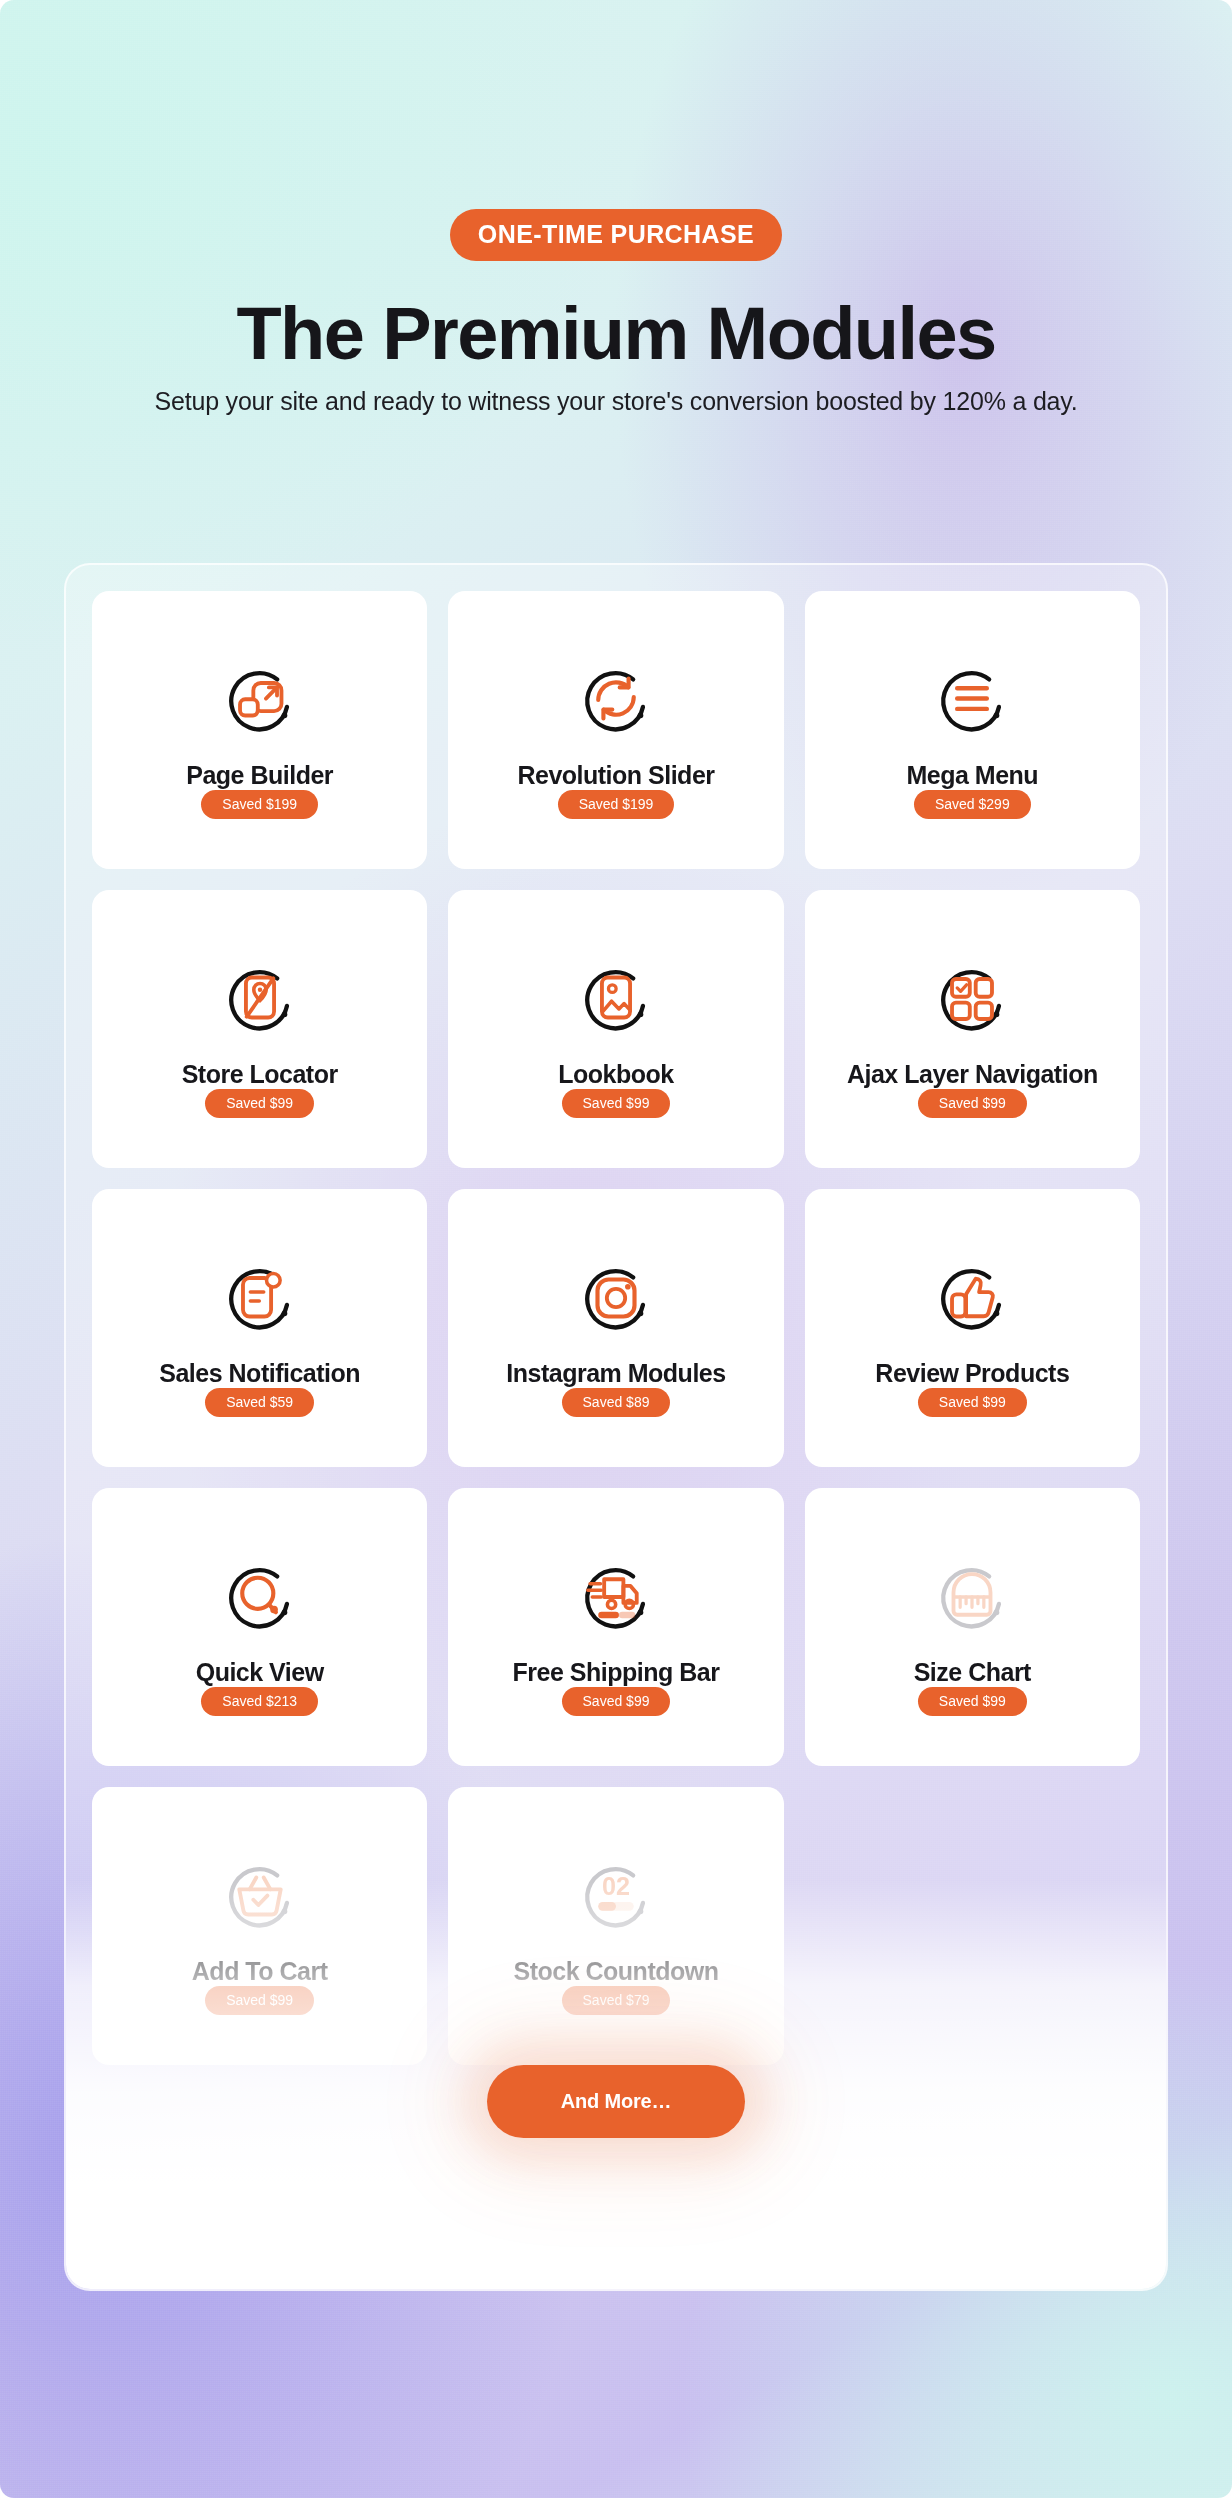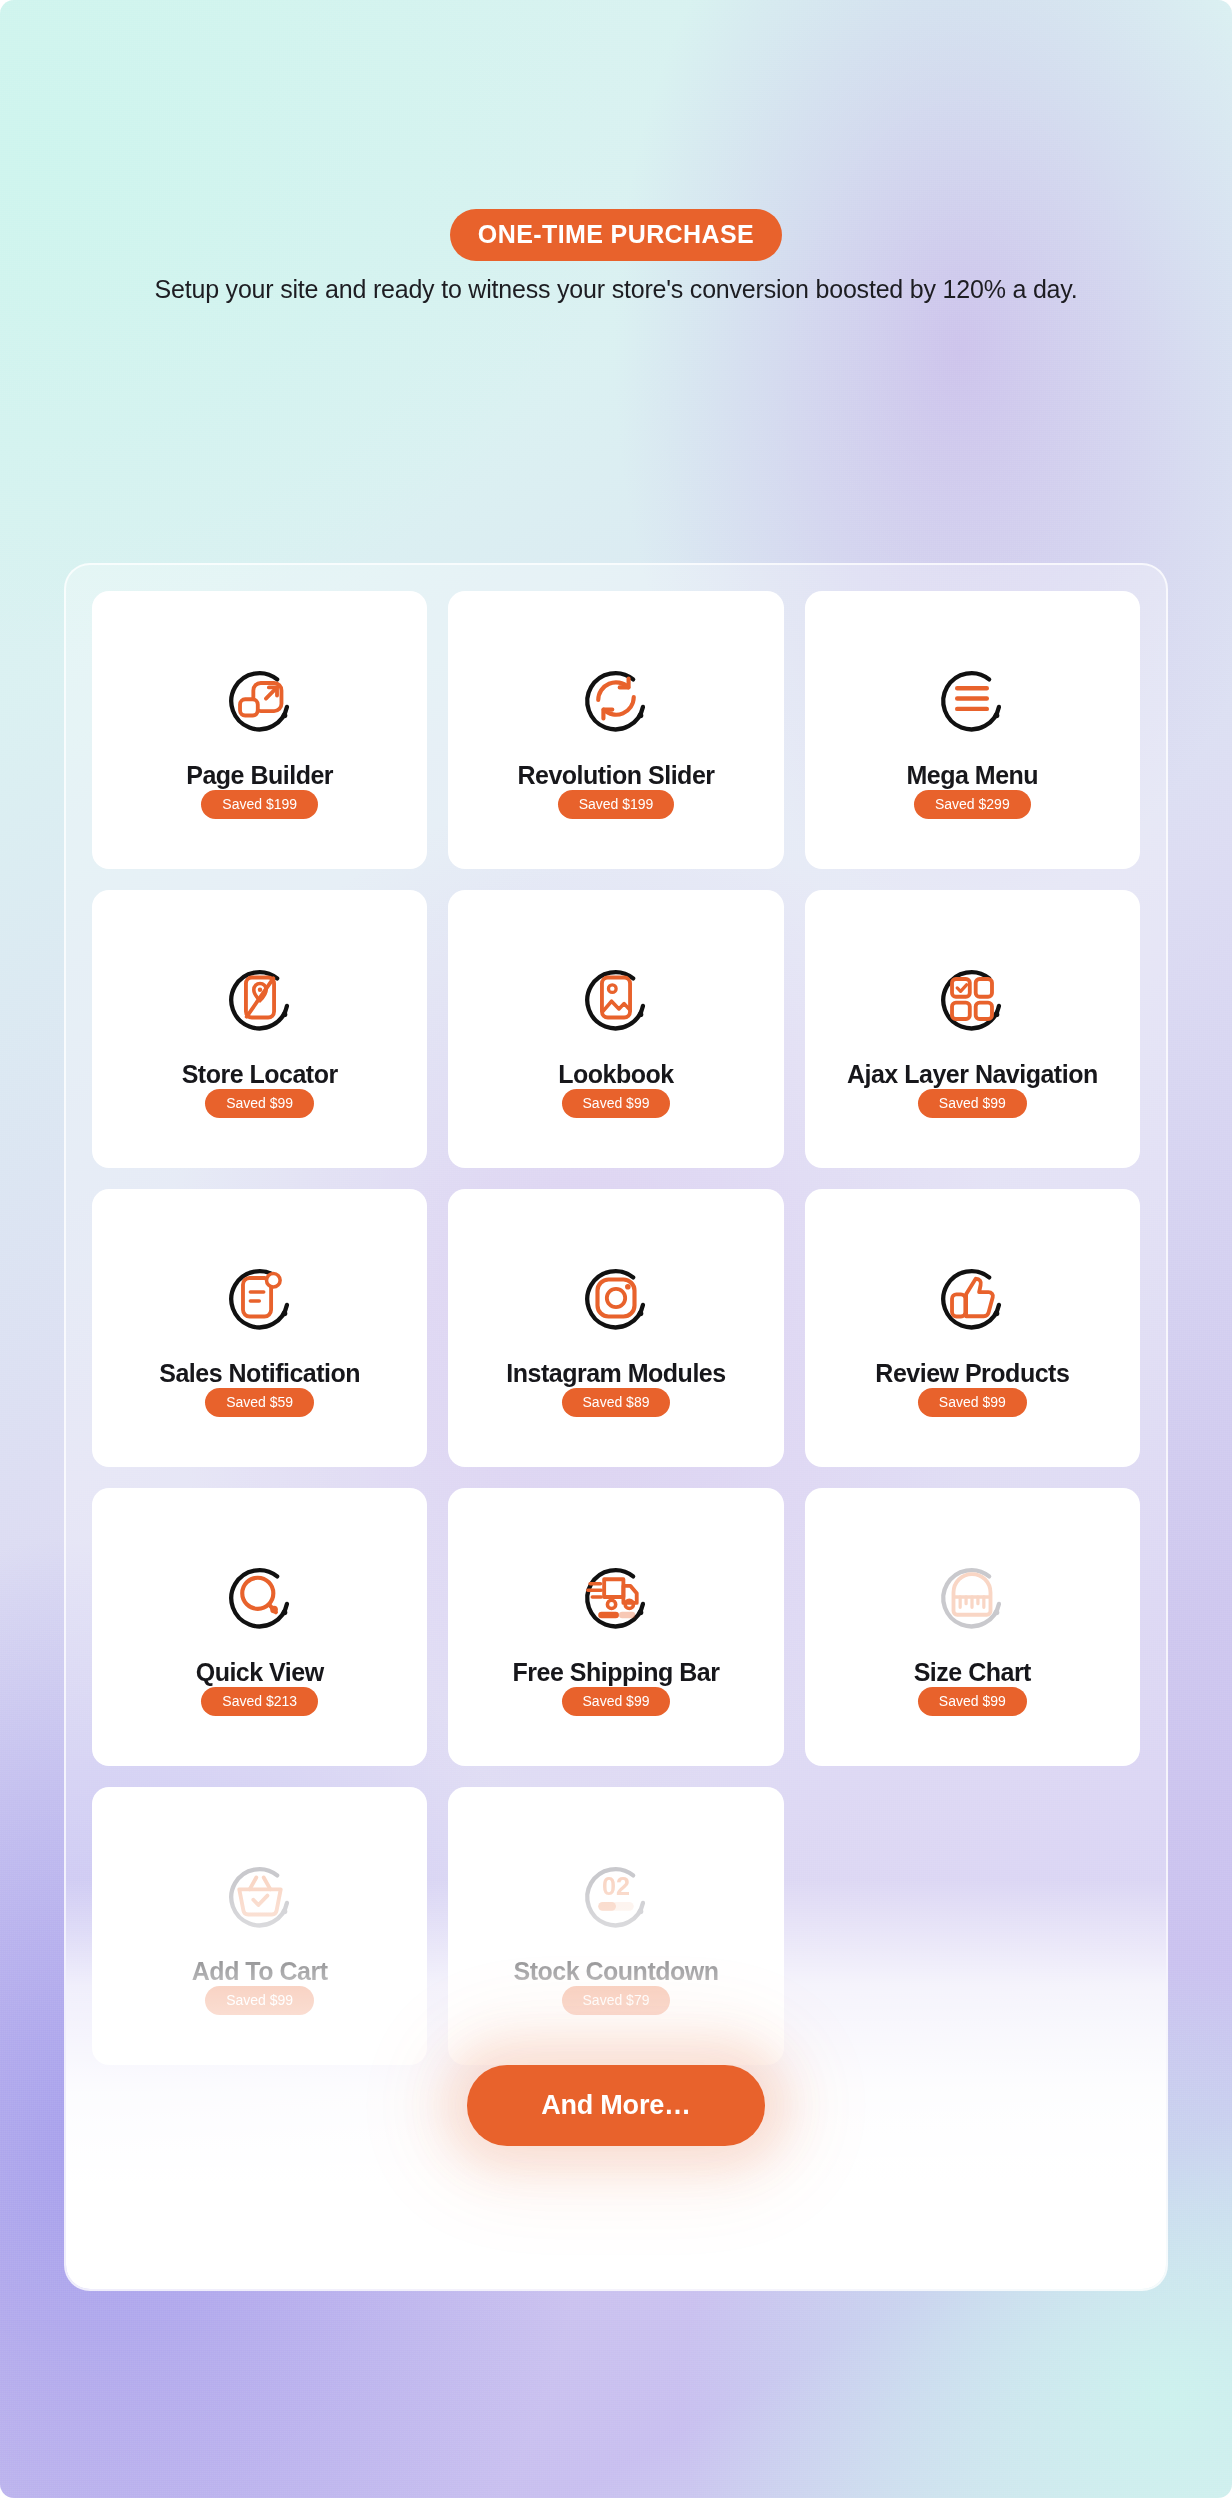--- a/index.html
+++ b/index.html
@@ -147,40 +147,41 @@
     position: absolute;
     left: 0; right: 0;
     top: 2065px;
     display: flex;
     justify-content: center;
     z-index: 6;
   }
   .cta-btn {
     background: #e8622c;
     color: #ffffff;
-    font-size: 27px;
+    font-size: 20px;
     font-weight: 700;
     letter-spacing: -0.2px;
     border: none;
     border-radius: 40px;
     padding: 25px 74px;
     cursor: pointer;
     box-shadow: 0 0 46px 22px rgba(232,98,44,0.16), 0 0 90px 40px rgba(232,98,44,0.07);
     font-family: "Liberation Sans", sans-serif;
   }
 </style>
 </head>
 <body>
 
 <div id="page">
 
   <div id="grain"></div>
 
   <div class="header">
     <div class="badge">ONE-TIME PURCHASE</div>
+    <h1 class="page-title">The Premium Modules</h1>
     <p class="page-subtitle">Setup your site and ready to witness your store's conversion boosted by 120% a day.</p>
   </div>
 
   <div class="panel">
     <div class="grid" id="module-grid">
         <div class="card">
           <div class="icon-ring">
             <svg viewBox="0 0 50 50" xmlns="http://www.w3.org/2000/svg">
               <path d="M43.2 29.7A19 19 0 1 1 36.6 11.1" fill="none" stroke="#111111" stroke-width="2.9" stroke-linecap="round"></path>
               <circle cx="41.6" cy="35.4" r="1.85" fill="#111111"></circle>

